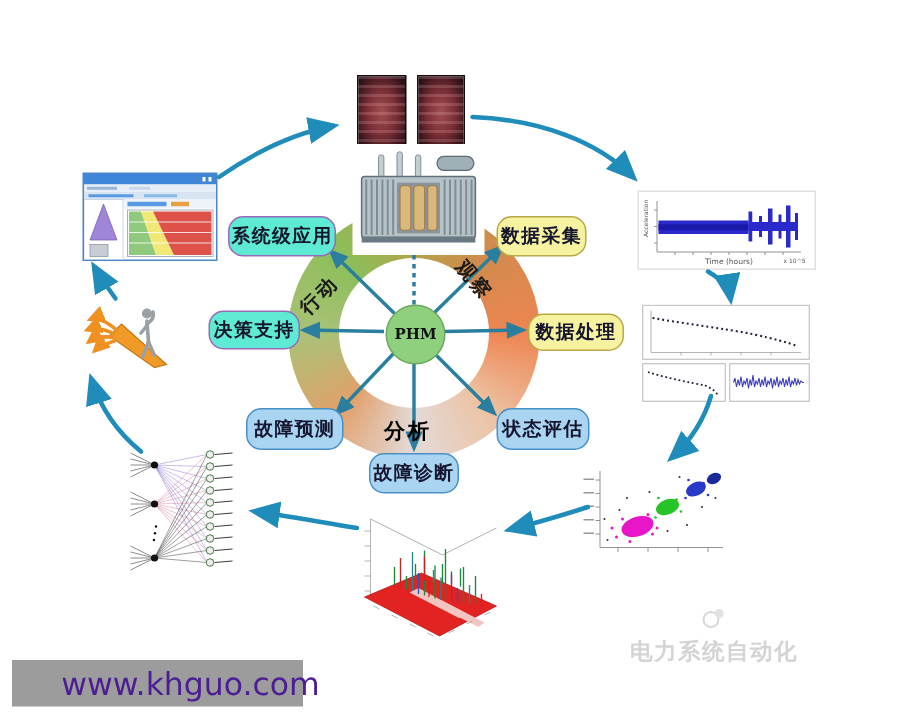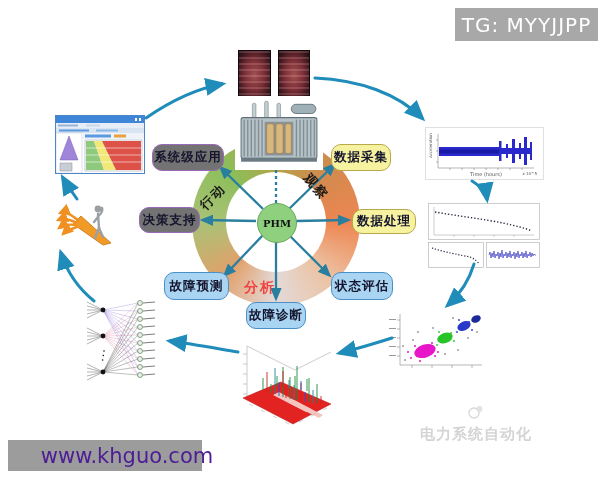--- a/index.html
+++ b/index.html
@@ -13,27 +13,27 @@
     background:conic-gradient(from 0deg,#b3a348,#d08b4e 12%,#ee8551 25%,#ecc3a4 38%,
                #e3dad8 50%,#e2a06b 62%,#a9c276 75%,#8cbe5a 88%,#b3a348 100%);
     filter:blur(.4px);}
   .ring-inner{left:226px;top:172px;width:100px;height:100px;border-radius:50%;background:#fff;z-index:2;}
   .core{left:257px;top:203px;width:38px;height:38px;border-radius:50%;background:#8fd07f;
     border:1px solid #6aa85e;z-index:6;display:flex;align-items:center;justify-content:center;
     font-family:"DejaVu Serif","Liberation Serif",serif;font-weight:bold;font-size:10px;color:#111;}
   .phase{z-index:5;font-weight:bold;font-size:13px;color:#1a1a1a;letter-spacing:2px;white-space:nowrap;}
   .phase-act{left:198px;top:188px;transform:rotate(-45deg);}
   .phase-observe{left:301px;top:178px;transform:rotate(50deg);}
-  .phase-analyze{left:244px;top:279px;color:#ef4444;font-size:14px;transform:none;}
+  .phase-analyze{left:256px;top:279px;color:#000000;font-size:14px;transform:none;}
 
   
   .node{z-index:7;border-radius:10px;display:flex;align-items:center;justify-content:center;
     font-weight:bold;font-size:12.5px;color:#15152e;letter-spacing:1px;white-space:nowrap;
     font-family:"DejaVu Serif","Liberation Serif",serif;}
-  .node.purple{background:#737373;border:1.5px solid #9a6ab8;}
+  .node.purple{background:#5eead4;border:1.5px solid #9a6ab8;}
   .node.yellow{background:#f6f2a0;border:1.5px solid #b8a84a;}
   .node.blue{background:#a9d4f2;border:1.5px solid #4a90c8;}
   .n-sys{left:152px;top:144px;width:70px;height:25px;}
   .n-acq{left:331px;top:144px;width:58px;height:25px;}
   .n-dec{left:139px;top:207px;width:59px;height:24px;}
   .n-proc{left:352px;top:209px;width:62px;height:23px;}
   .n-pred{left:164px;top:272px;width:63px;height:26px;}
   .n-eval{left:331px;top:272px;width:60px;height:26px;}
   .n-diag{left:246px;top:302px;width:58px;height:25px;}
 
@@ -405,21 +405,20 @@
       <rect x="86" y="11" width="3" height="24" fill="#2a2acc"></rect>
       <rect x="93" y="15" width="2" height="16" fill="#2a2acc"></rect>
       <rect x="98" y="9" width="3" height="28" fill="#2a2acc"></rect>
       <rect x="104" y="14" width="2" height="18" fill="#2a2acc"></rect>
       <text x="60" y="48" font-size="5" fill="#555" text-anchor="middle">Time (hours)</text>
       <text x="111" y="47" font-size="4" fill="#555" text-anchor="end">x 10^5</text>
       <text x="6" y="30" font-size="4" fill="#555" transform="rotate(-90 6 30)">Acceleration</text>
     </svg>
   </div>
 
-  <div class="abs tg-badge">TG: MYYJJPP</div>
   <div class="abs site-badge">www.khguo.com</div>
   <div class="abs wm">
     <svg width="18" height="18" viewBox="0 0 18 18">
       <circle cx="7" cy="10" r="5" fill="none" stroke="#d8d8d8" stroke-width="1.4"></circle>
       <circle cx="12.5" cy="6" r="3" fill="#e2e2e2"></circle>
     </svg>
     <span>电力系统自动化</span>
   </div>
 
 </div>

